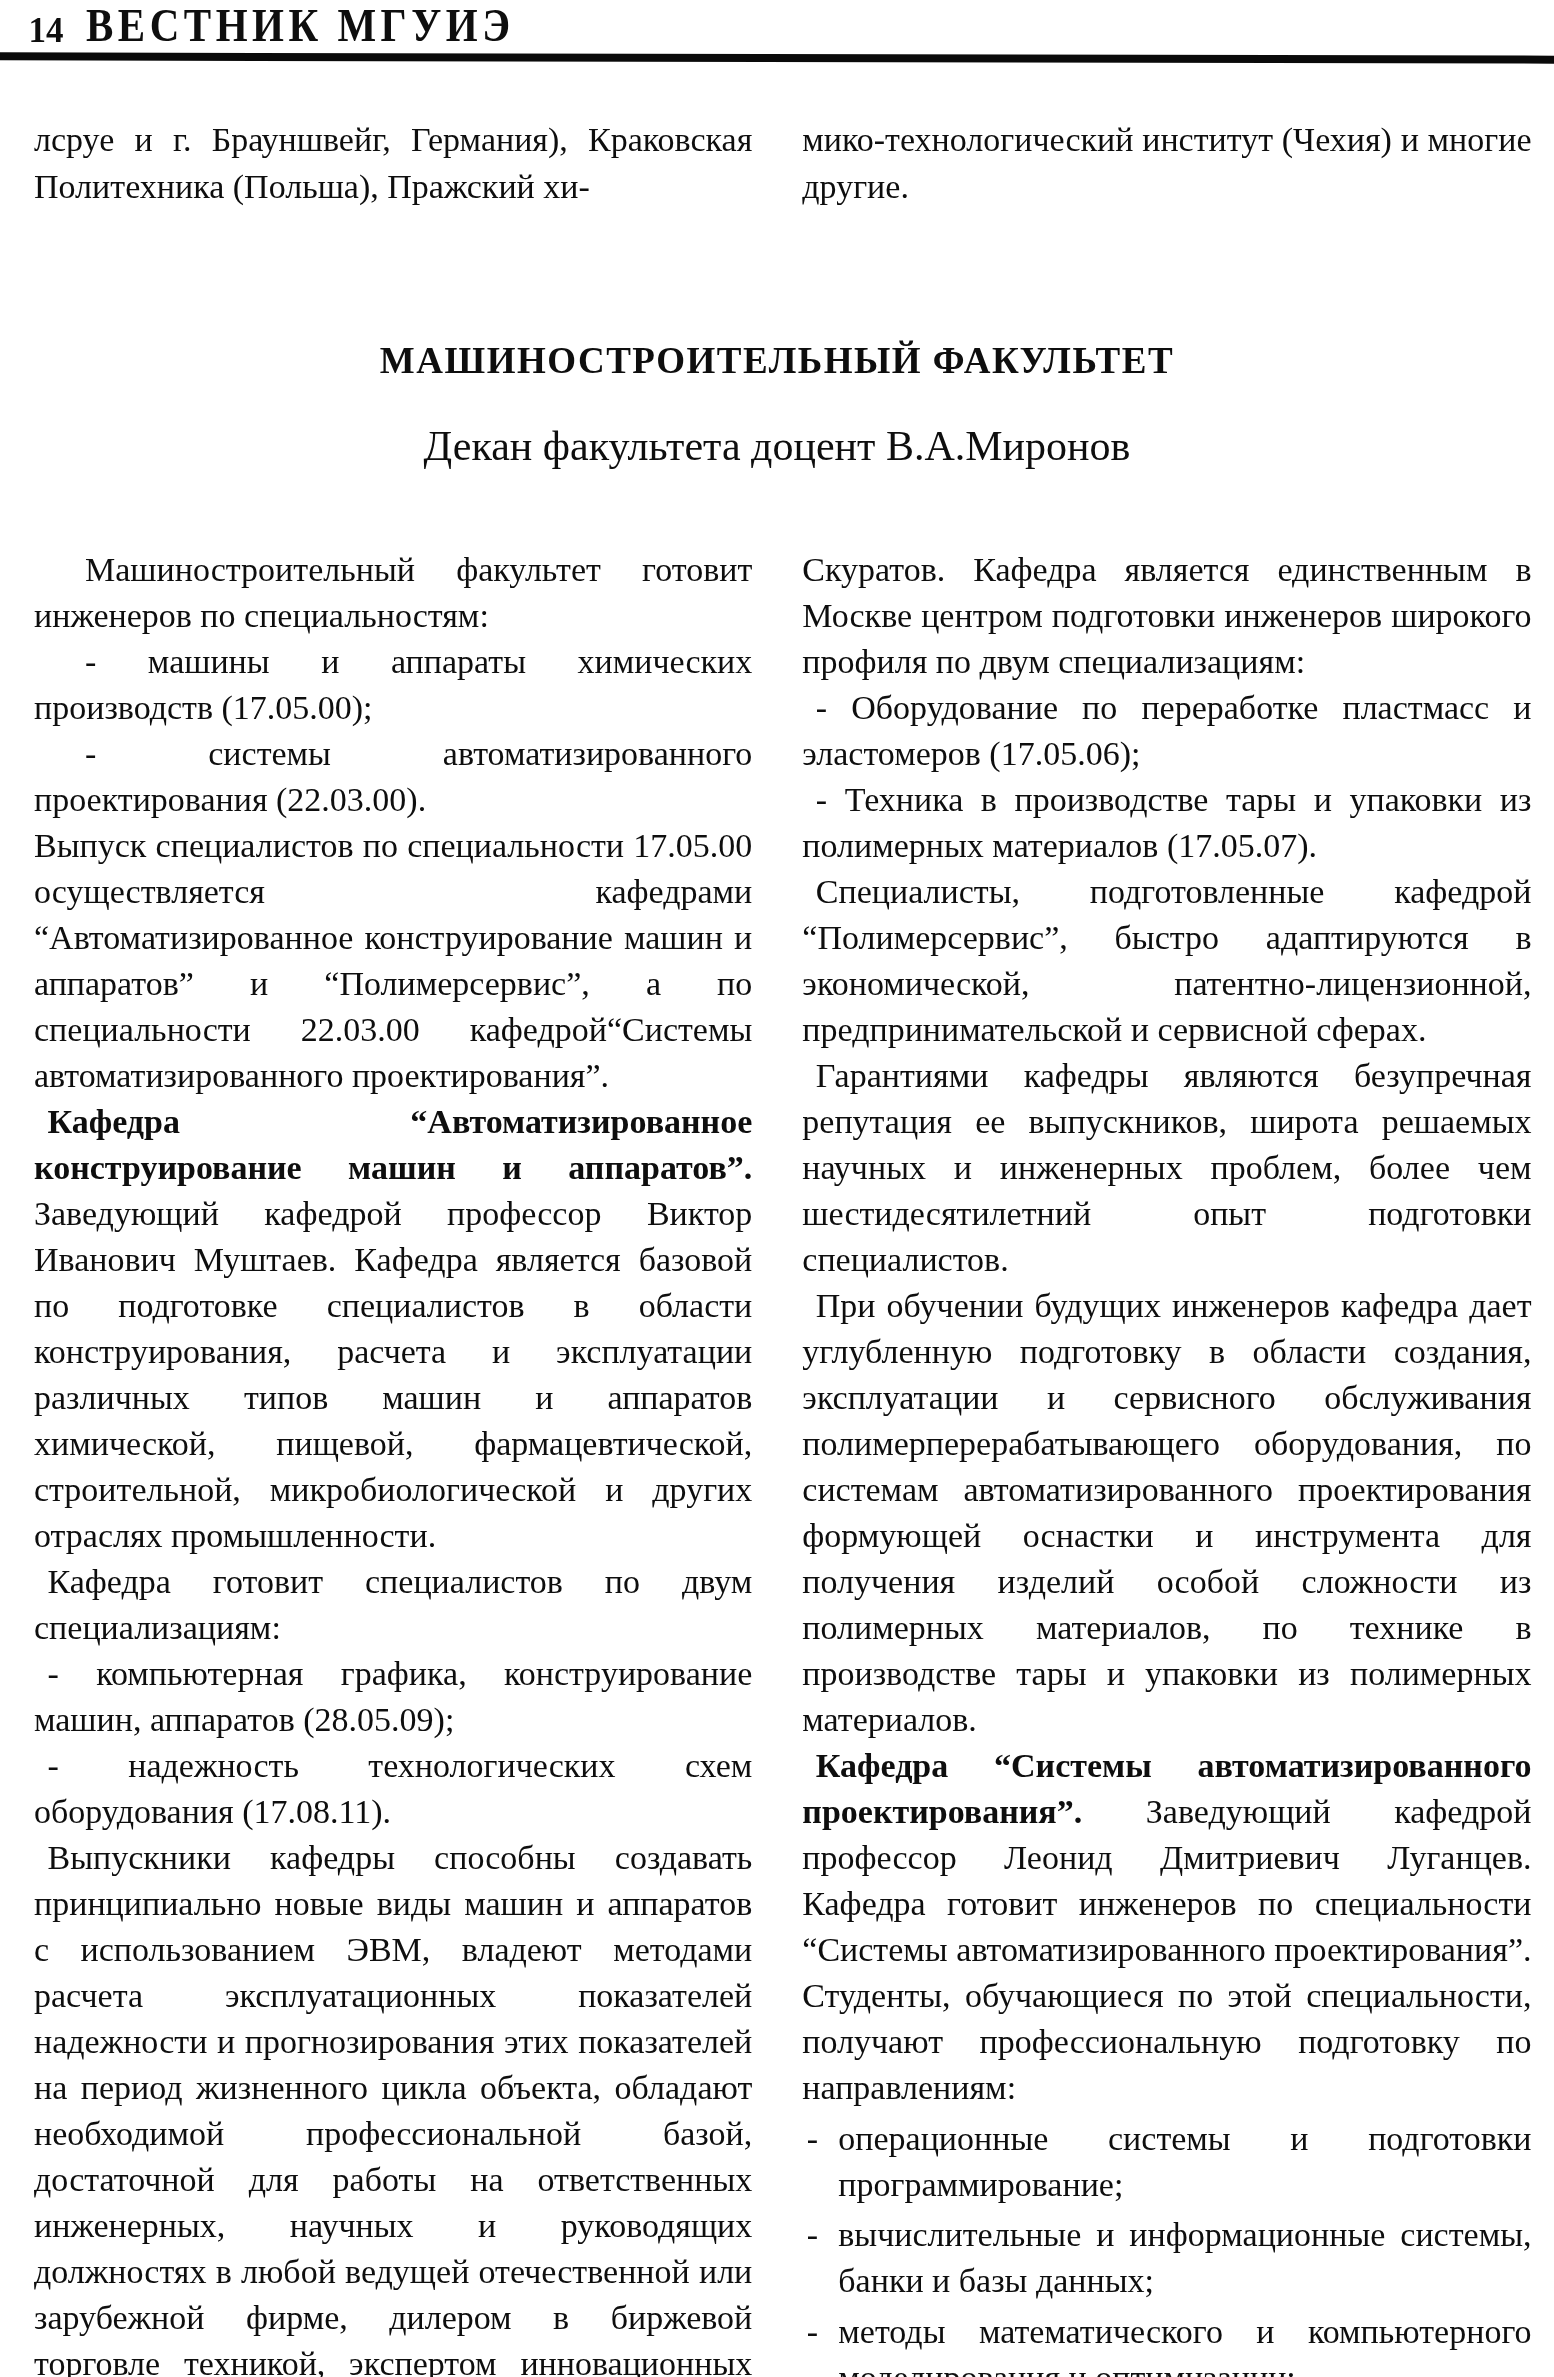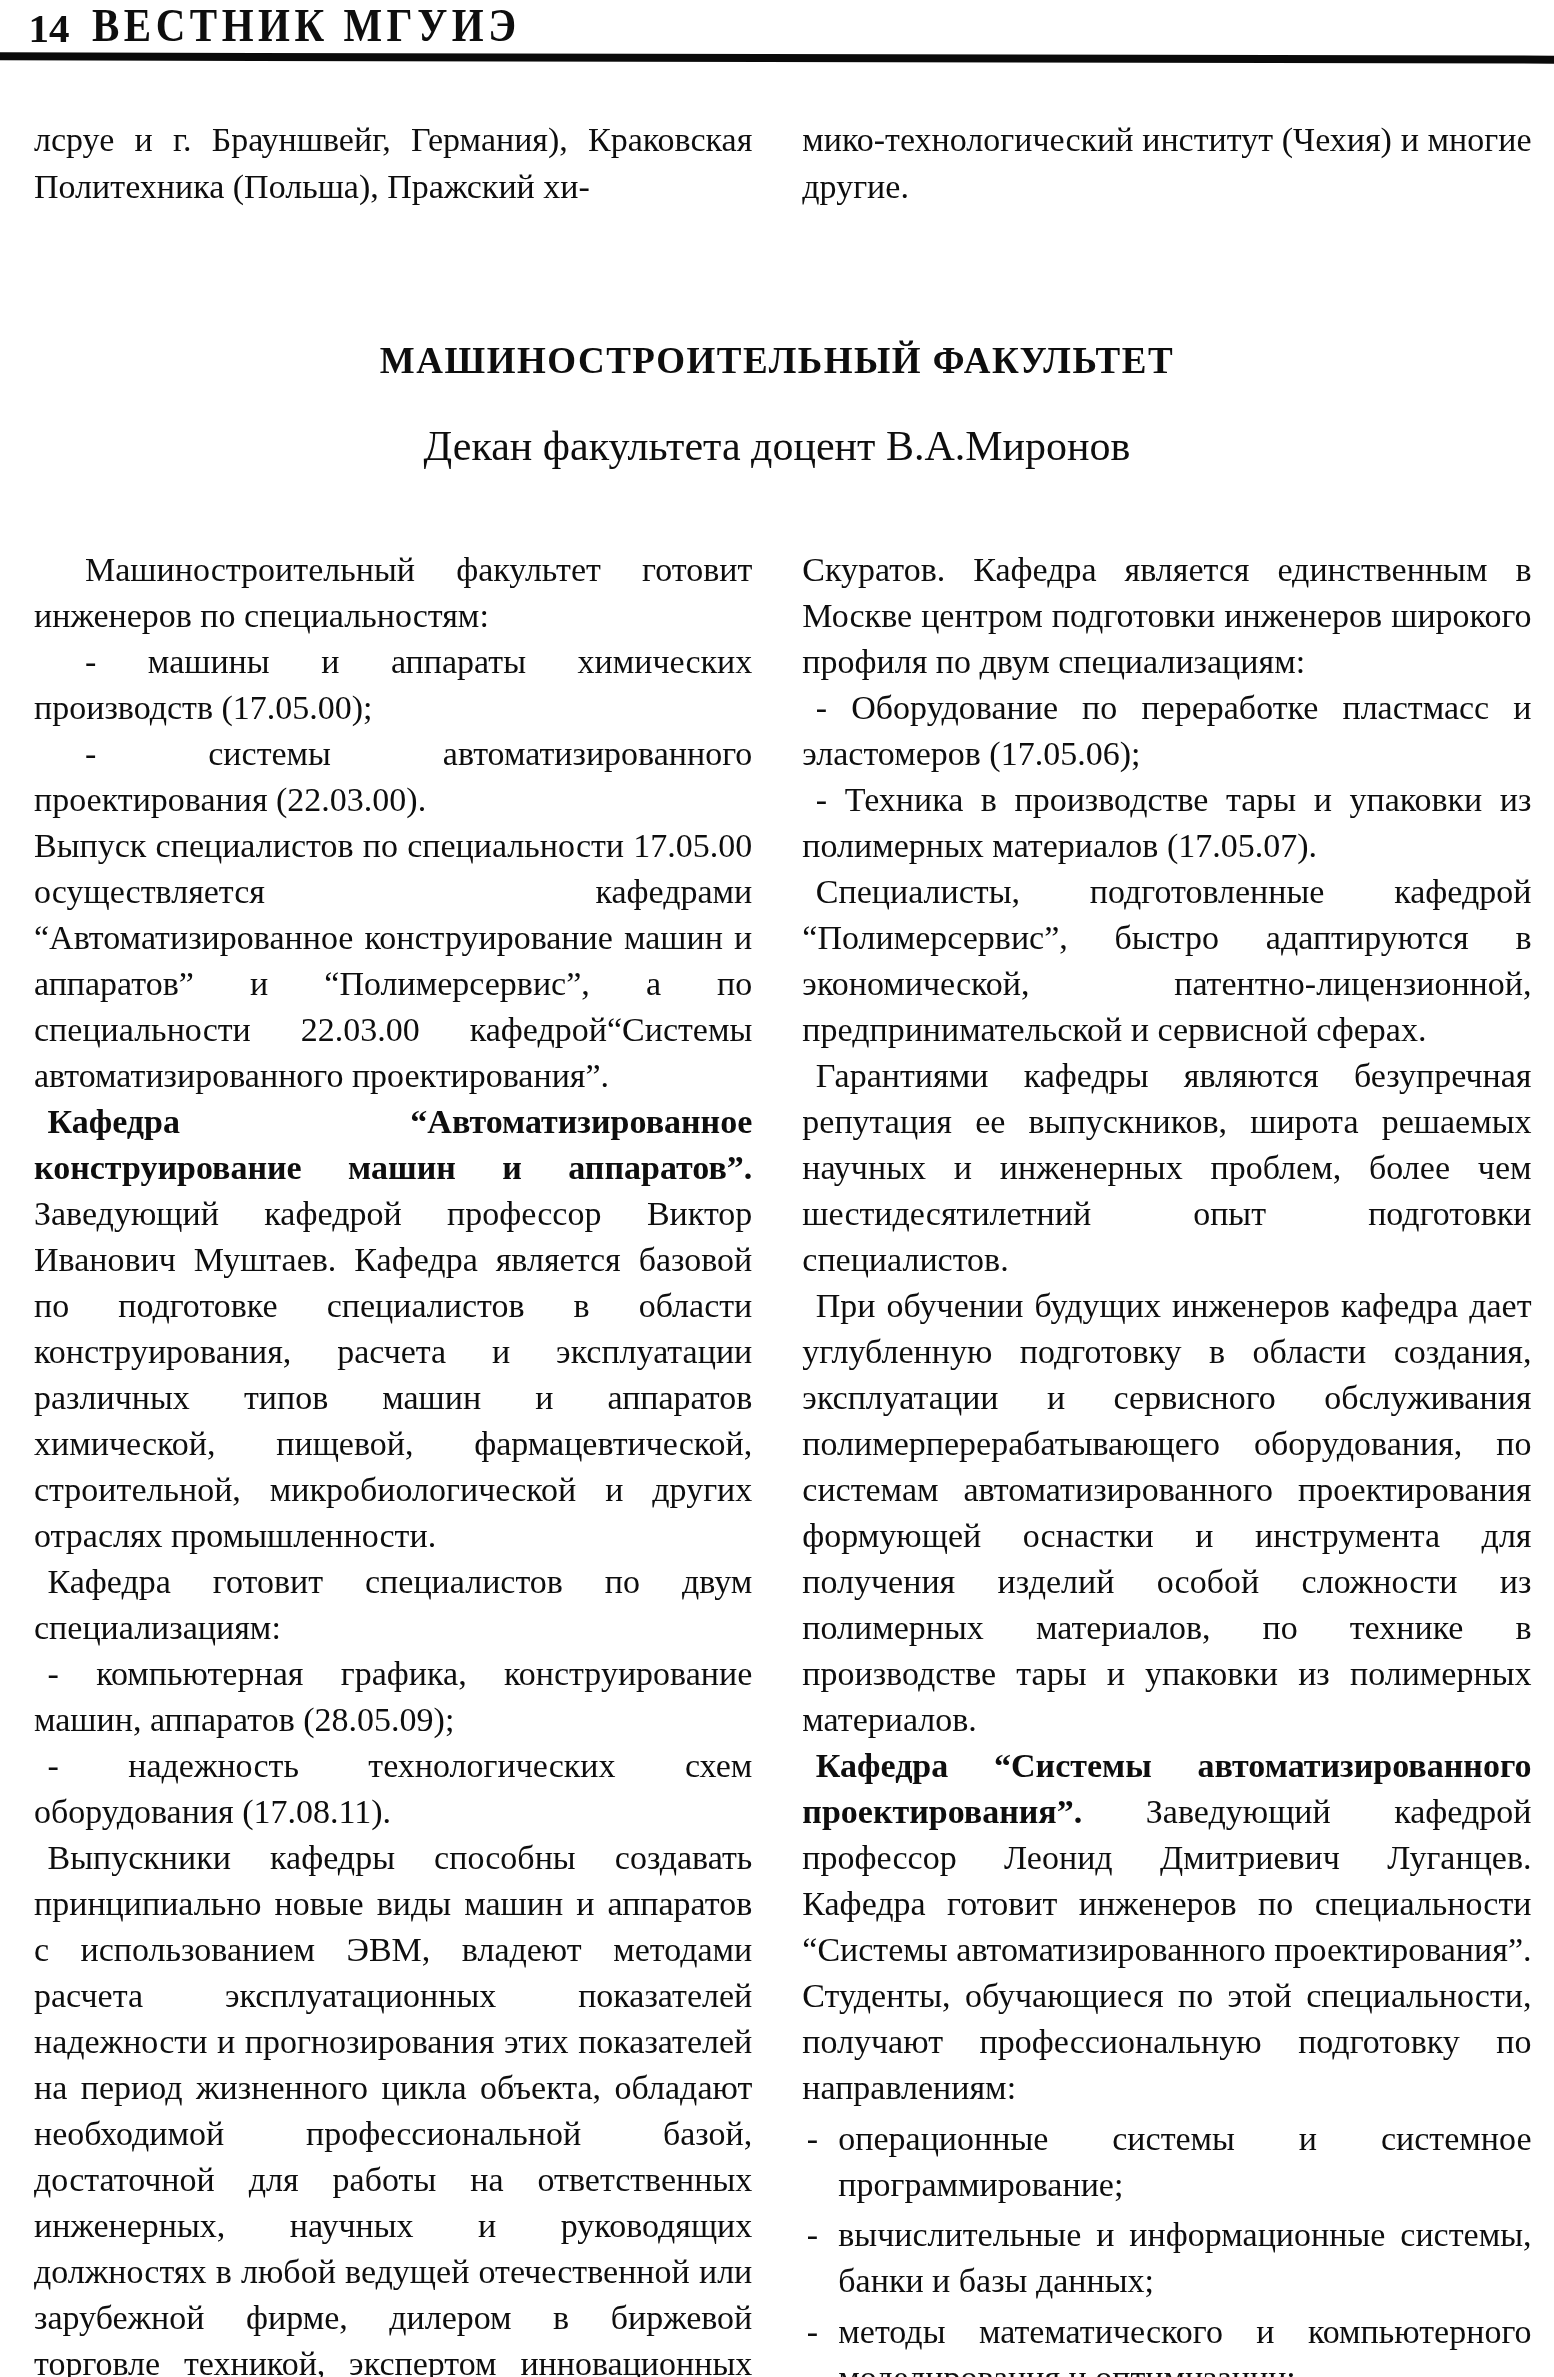--- a/index.html
+++ b/index.html
@@ -13,21 +13,21 @@
     font-family: "Liberation Serif", "DejaVu Serif", serif;
     overflow: hidden;
   }
   
   .running-head {
     display: flex;
     align-items: baseline;
     padding: 7.5px 0 0 28.5px;
   }
   .page-num {
-    font-size: 41px;
+    font-size: 35px;
     font-weight: 700;
     line-height: 1;
     margin-right: 22.5px;
   }
   .journal-title {
     font-size: 41px;
     font-weight: 700;
     line-height: 1;
     letter-spacing: 4.5px;
     display: inline-block;
@@ -116,21 +116,21 @@
       <p class="indent-sm">- Оборудование по переработке пластмасс и эластомеров (17.05.06);</p>
       <p class="indent-sm">- Техника в производстве тары и упаковки из полимерных материалов (17.05.07).</p>
       <p class="indent-sm">Специалисты, подготовленные кафедрой “Полимерсервис”, быстро адаптируются в экономической, патентно-лицензионной, предпринимательской и сервисной сферах.</p>
       <p class="indent-sm">Гарантиями кафедры являются безупречная репутация ее выпускников, широта решаемых научных и инженерных проблем, более чем шестидесятилетний опыт подготовки специалистов.</p>
       <p class="indent-sm">При обучении будущих инженеров кафедра дает углубленную подготовку в области создания, эксплуатации и сервисного обслуживания полимерперерабатывающего оборудования, по системам автоматизированного проектирования формующей оснастки и инструмента для получения изделий особой сложности из полимерных материалов, по технике в производстве тары и упаковки из полимерных материалов.</p>
       <p class="indent-sm space-before"><b class="lead">Кафедра “Системы автоматизированного проектирования”.</b><span> Заведующий кафедрой профессор Леонид Дмитриевич Луганцев. Кафедра готовит инженеров по специальности “Системы автоматизированного проектирования”. Студенты, обучающиеся по этой специальности, получают профессиональную подготовку по направлениям:</span></p>
 
       <div class="dash-list">
         <div class="li">
           <span class="dash">-</span>
-          <span class="li-text">операционные системы и системное программирование;</span>
+          <span class="li-text">операционные системы и подготовки программирование;</span>
         </div>
         <div class="li">
           <span class="dash">-</span>
           <span class="li-text">вычислительные и информационные системы, банки и базы данных;</span>
         </div>
         <div class="li">
           <span class="dash">-</span>
           <span class="li-text">методы математического и компьютерного моделирования и оптимизации;</span>
         </div>
         <div class="li">

